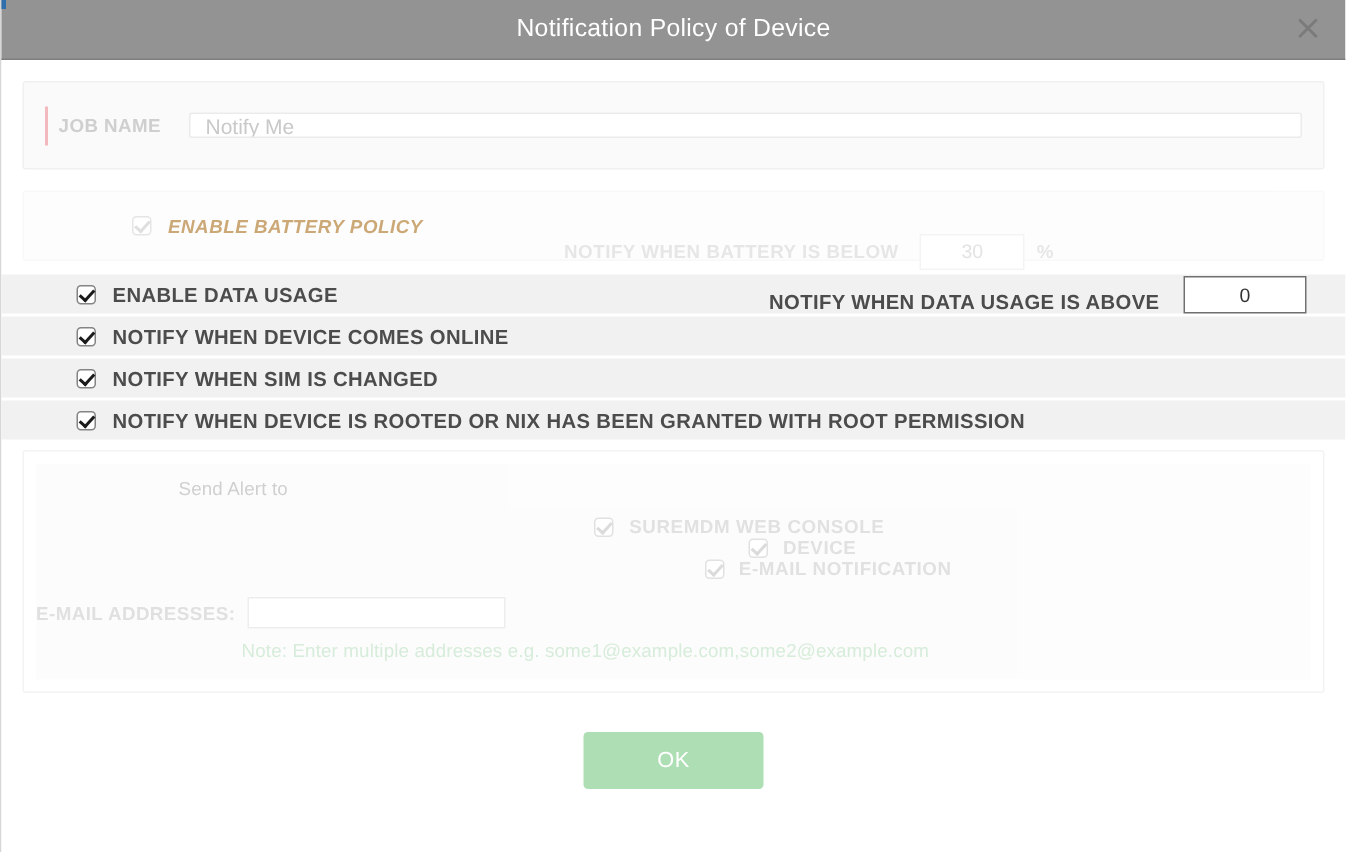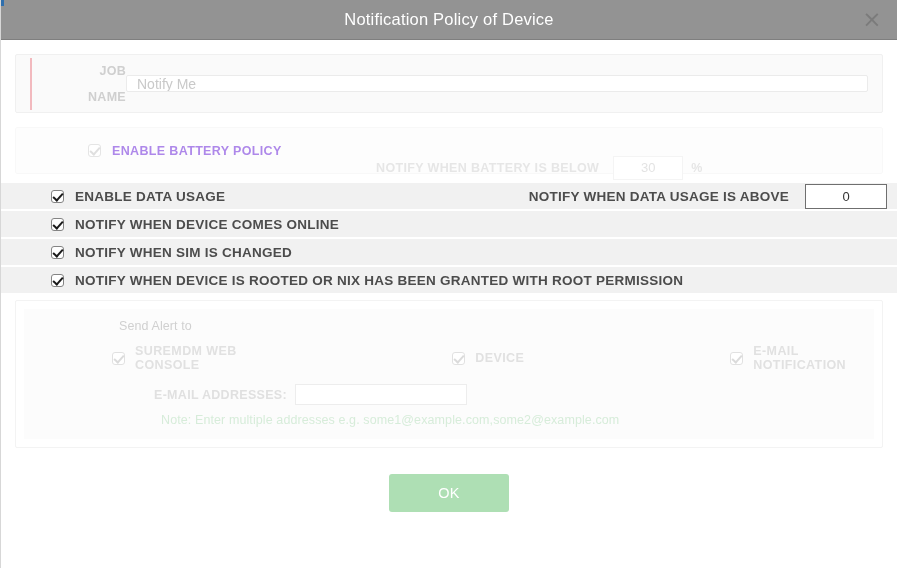--- a/index.html
+++ b/index.html
@@ -80,29 +80,28 @@
     border: 1px solid #f0f0f0;
     border-radius: 2px;
     height: 59px;
     display: flex;
     align-items: center;
     padding: 0 14px;
     box-sizing: border-box;
   }
   .jobname-label {
     border-left: 2px solid #f2b9be;
-    padding-left: 26px;
+    padding-left: 7px;
     color: #cfcfcf;
     font-size: 12.5px;
     font-weight: bold;
     letter-spacing: 0.3px;
     width: 96px;
     box-sizing: border-box;
     line-height: 26px;
-    text-align: right;
   }
   .jobname-input {
     flex: 1;
     height: 17px;
     border: 1px solid #ebebeb;
     border-radius: 2px;
     background: #ffffff;
     outline: none;
     padding: 0 10px;
     font-size: 14px;
@@ -125,25 +124,26 @@
     opacity: 0.55;
   }
   .battery-left {
     display: flex;
     align-items: center;
     width: 360px;
     padding-left: 72px;
     box-sizing: border-box;
   }
   .lbl-faded {
-    color: #6d28d9;
+    color: #a16207;
     font-size: 12.5px;
     font-weight: bold;
     letter-spacing: 0.35px;
     margin-left: 11px;
+    font-style: italic;
   }
   .battery-right {
     display: flex;
     align-items: center;
     margin-top: 34px;
   }
   .battery-caption {
     color: #d3d3d3;
     font-size: 12.5px;
     font-weight: bold;
@@ -214,22 +214,22 @@
     opacity: 0;
   }
   .cb:checked::after { opacity: 1; }
   .cb.faded { border-color: #d0d0d0; }
   .cb.faded::after { border-color: #c6c6c6; }
 
   
   .du-right {
     margin-left: auto;
     display: flex;
-    align-items: center;
-    padding-right: 10px;
+    align-items: flex-end;
+    padding-right: 26px;
   }
   .du-caption {
     color: #4c4c4c;
     font-size: 13.5px;
     font-weight: bold;
     letter-spacing: 0.25px;
   }
   .du-input {
     width: 82px;
     height: 25px;
@@ -297,37 +297,37 @@
     color: #b4b4b4;
     font-size: 12.5px;
     margin-left: 95px;
     margin-bottom: 11px;
     letter-spacing: 0.1px;
   }
   .alert-cbrow {
     display: flex;
     align-items: center;
     margin-bottom: 12px;
+    flex-direction: column;
   }
   .acb-item { display: flex; align-items: center; }
   .acb-item .lbl-faded2 {
     color: #cfcfcf;
     font-size: 12.5px;
     font-weight: bold;
     letter-spacing: 0.4px;
     margin-left: 10px;
   }
   .acb-1 { margin-left: 88px; }
   .acb-2 { margin-left: 172px; }
   .acb-3 { margin-left: 206px; }
 
   .email-row {
     display: flex;
     align-items: center;
-    margin-left: 130px;
     margin-bottom: 8px;
   }
   .email-label {
     color: #cecece;
     font-size: 12.5px;
     font-weight: bold;
     letter-spacing: 0.3px;
     margin-right: 8px;
   }
   .email-input {

